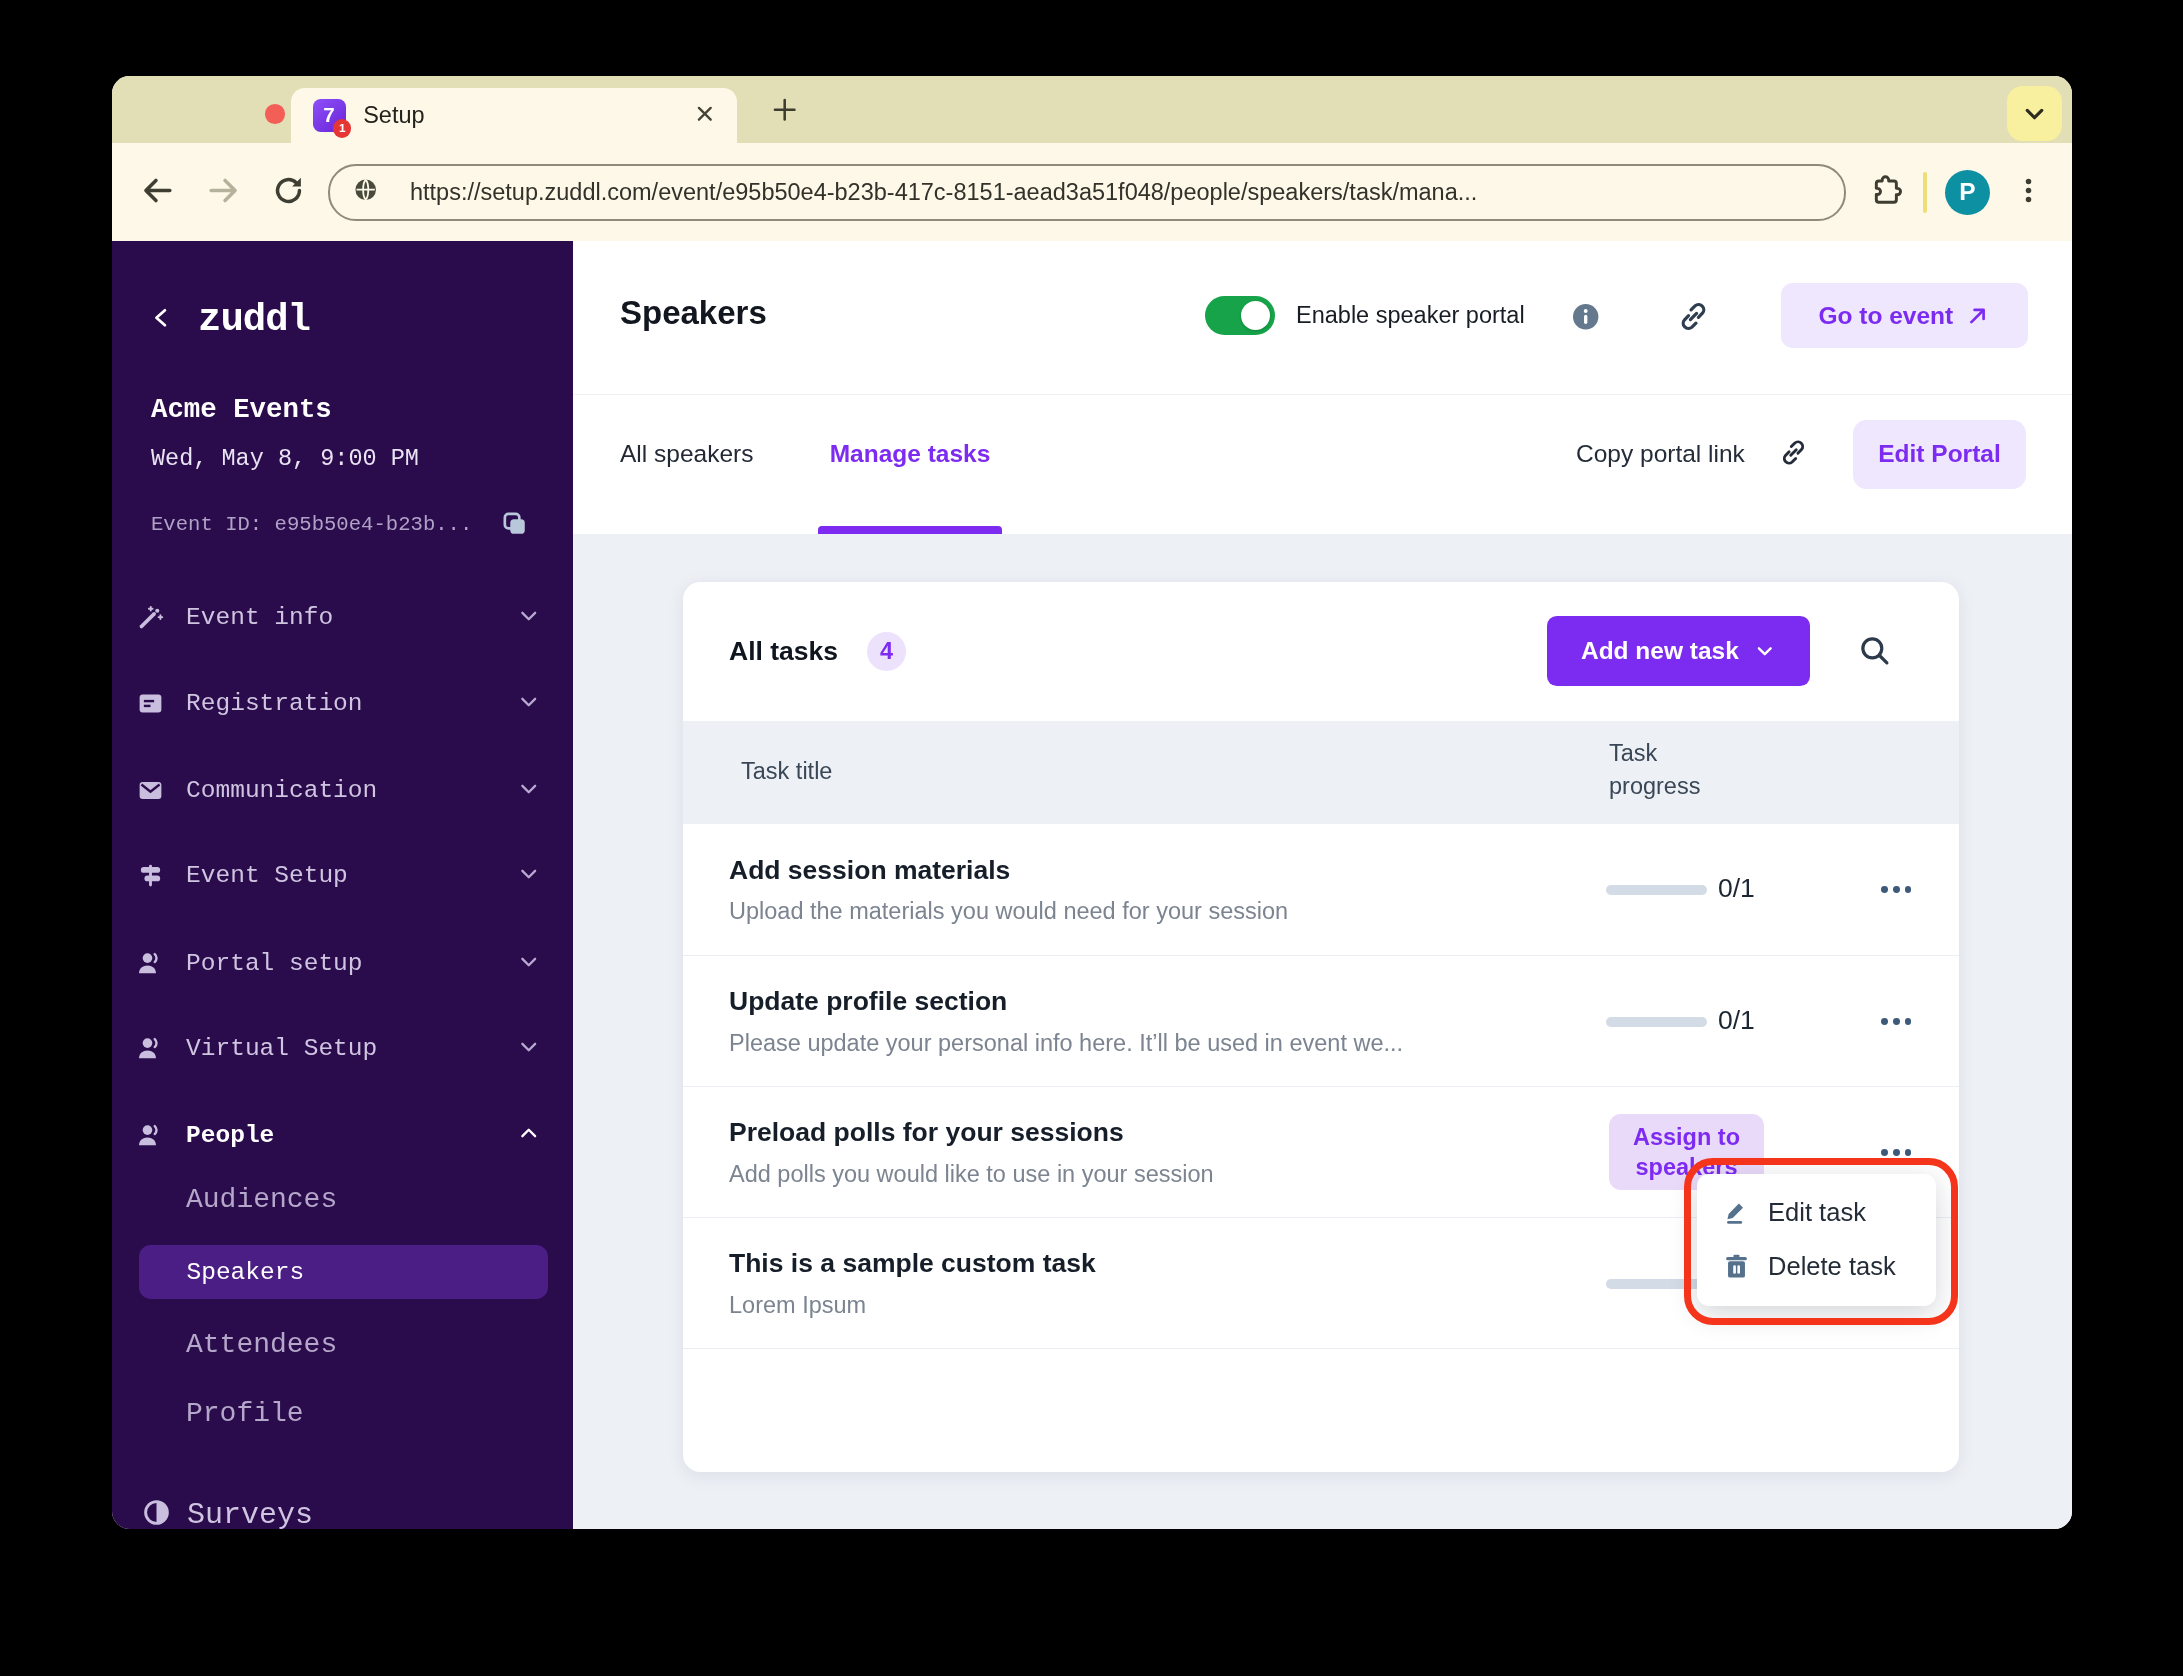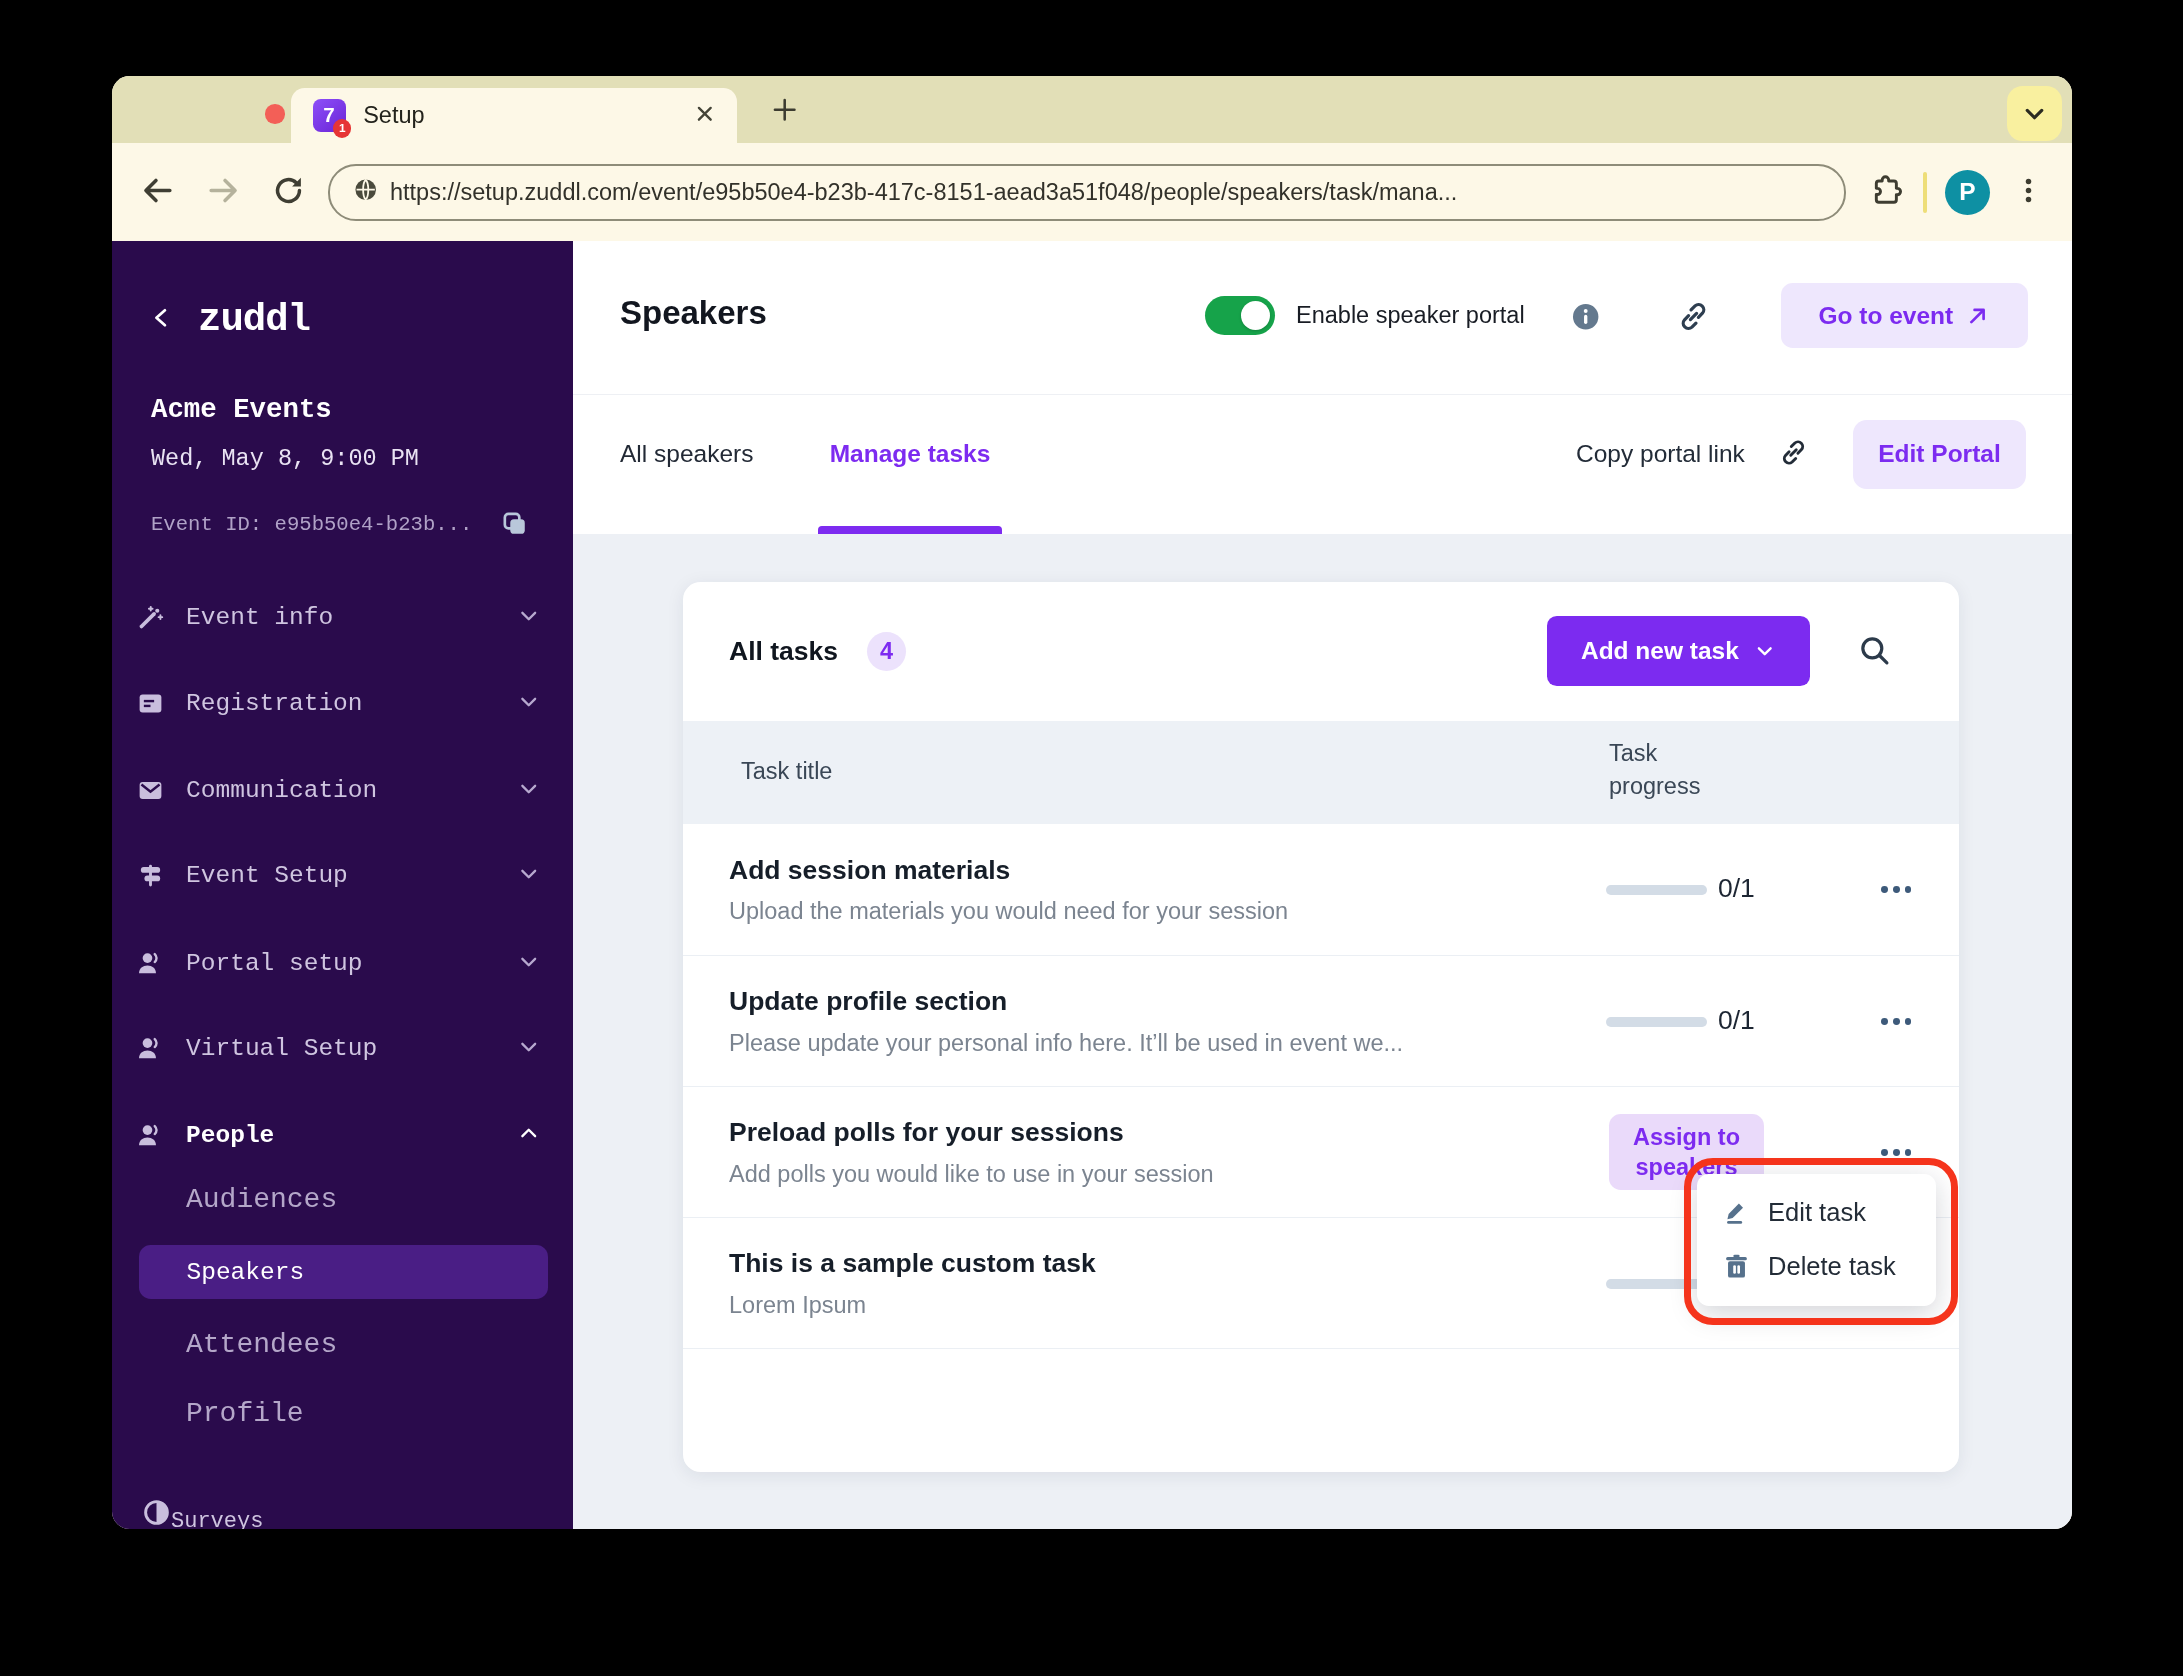--- a/index.html
+++ b/index.html
@@ -15,42 +15,42 @@
   .tab { position:absolute; left:179px; top:11.8px; width:446px; height:55px; background:#fdf8e7; border-radius:13.7px 13.7px 0 0; display:flex; align-items:center; padding:0 21.6px; }
   .favicon { position:relative; width:33px; height:33px; border-radius:7.8px; background:linear-gradient(140deg,#8a4bf5 10%,#6d28d9 90%); color:#fff; font-weight:800; font-size:20.6px; display:flex; align-items:center; justify-content:center; flex-shrink:0; }
   .favicon .badge { position:absolute; right:-5.9px; bottom:-5.9px; width:18.6px; height:18.6px; border-radius:50%; background:#e63535; color:#fff; font-size:11.8px; font-weight:700; display:flex; align-items:center; justify-content:center; }
   .tab-title { flex:1; margin-left:17.6px; font-size:23.5px; color:#23231c; }
   .newtab { position:absolute; left:659px; top:19.6px; width:27.4px; height:27.4px; }
   .tabsearch { position:absolute; right:9.8px; top:9.8px; width:55px; height:55px; border-radius:15.7px; background:#f9f09f; display:flex; align-items:center; justify-content:center; }
 
   
   .toolbar { display:flex; align-items:center; height:98px; padding:0 27.4px; background:#fdf8e7; }
   .navic { flex-shrink:0; }
-  .urlbar { flex:1; height:57px; margin:0 21.6px; border:2px solid #8e8c79; border-radius:28px; background:#fdf8e7; display:flex; align-items:center; padding:0 21.6px; gap:11px; overflow:hidden; }
+  .urlbar { flex:1; height:57px; margin:0 21.6px; border:2px solid #8e8c79; border-radius:28px; background:#fdf8e7; display:flex; align-items:center; padding:0 21.6px; gap:31px; overflow:hidden; }
   .url-text { font-size:23.5px; color:#32312a; white-space:nowrap; overflow:hidden; }
   .divider-y { width:4.9px; height:41px; border-radius:2.9px; background:#eede78; margin:0 17.6px; flex-shrink:0; }
   .avatar { width:45px; height:45px; border-radius:50%; background:#0e90a3; color:#fff; font-size:24.5px; font-weight:700; display:flex; align-items:center; justify-content:center; flex-shrink:0; }
 
   
   .app { display:flex; height:1288px; }
   .sidebar { position:relative; width:461px; flex-shrink:0; background:#2a0b4c; overflow:hidden; color:#cfc5e0;font-family:Liberation Mono, monospace; }
   .logo-row { position:absolute; left:37px; top:57px; display:flex; align-items:center; gap:23.5px; }
   .logo-text { font-size:39px; font-weight:800; color:#fff; letter-spacing:-1px; }
   .ev-name { position:absolute; left:39px; top:153px; font-size:27.4px; font-weight:600; color:#fff; }
   .ev-date { position:absolute; left:39px; top:204px; font-size:23.5px; color:#e9e3f3; }
   .ev-id { position:absolute; left:39px; top:272px; font-size:20.6px; color:#b0a2c7; }
   .copy-ic { position:absolute; left:388px; top:268px; }
   .sb-item { position:absolute; left:23.5px; right:23.5px; height:63px; display:flex; align-items:center; }
   .sb-ic { width:29px; height:29px; flex-shrink:0; }
   .sb-label { margin-left:21.6px; font-size:24.5px; color:#cfc5e0; }
   .sb-label.active { color:#fff; font-weight:600; }
   .sb-chev { position:absolute; right:7.8px; top:50%; transform:translateY(-50%); }
   .sub-label { position:absolute; left:74px; font-size:28px; color:#b4a7c9; }
   .sel-pill { position:absolute; left:26.5px; top:1004px; width:409px; height:54px; background:#4a1e85; border-radius:11.8px; display:flex; align-items:center; padding-left:48px; font-size:24.5px; color:#fff; font-weight:500; }
-  .surveys { position:absolute; left:30px; top:1257px; display:flex; align-items:flex-end; gap:0; font-size:22px; color:#cfc5e0; }
+  .surveys { position:absolute; left:30px; top:1257px; display:flex; align-items:flex-start; gap:16px; font-size:30px; color:#cfc5e0; }
 
   .main { position:relative; flex:1; background:#edf0f5; }
   .main-header { position:absolute; left:0; top:0; width:100%; height:153px; background:#fff; }
   .page-title { position:absolute; left:47px; top:53px; font-size:33px; font-weight:700; color:#12161f; }
   .toggle { position:absolute; left:632px; top:55px; width:70px; height:39px; border-radius:19.6px; background:#16a34a; }
   .toggle .knob { position:absolute; right:4.9px; top:4.9px; width:29px; height:29px; border-radius:50%; background:#fff; box-shadow:0 1px 2.9px rgba(0,0,0,.2); }
   .toggle-label { position:absolute; left:723px; top:61px; font-size:23.5px; color:#181c24; }
   .info-ic { position:absolute; left:999px; top:62px; }
   .hdr-link-ic { position:absolute; left:1102px; top:57px; }
   .goto-btn { position:absolute; left:1208px; top:42px; width:247px; height:65px; border-radius:11.8px; background:#eee7fd; display:flex; align-items:center; justify-content:center; gap:11.8px; font-size:24.5px; font-weight:600; color:#7c2bf0; }

